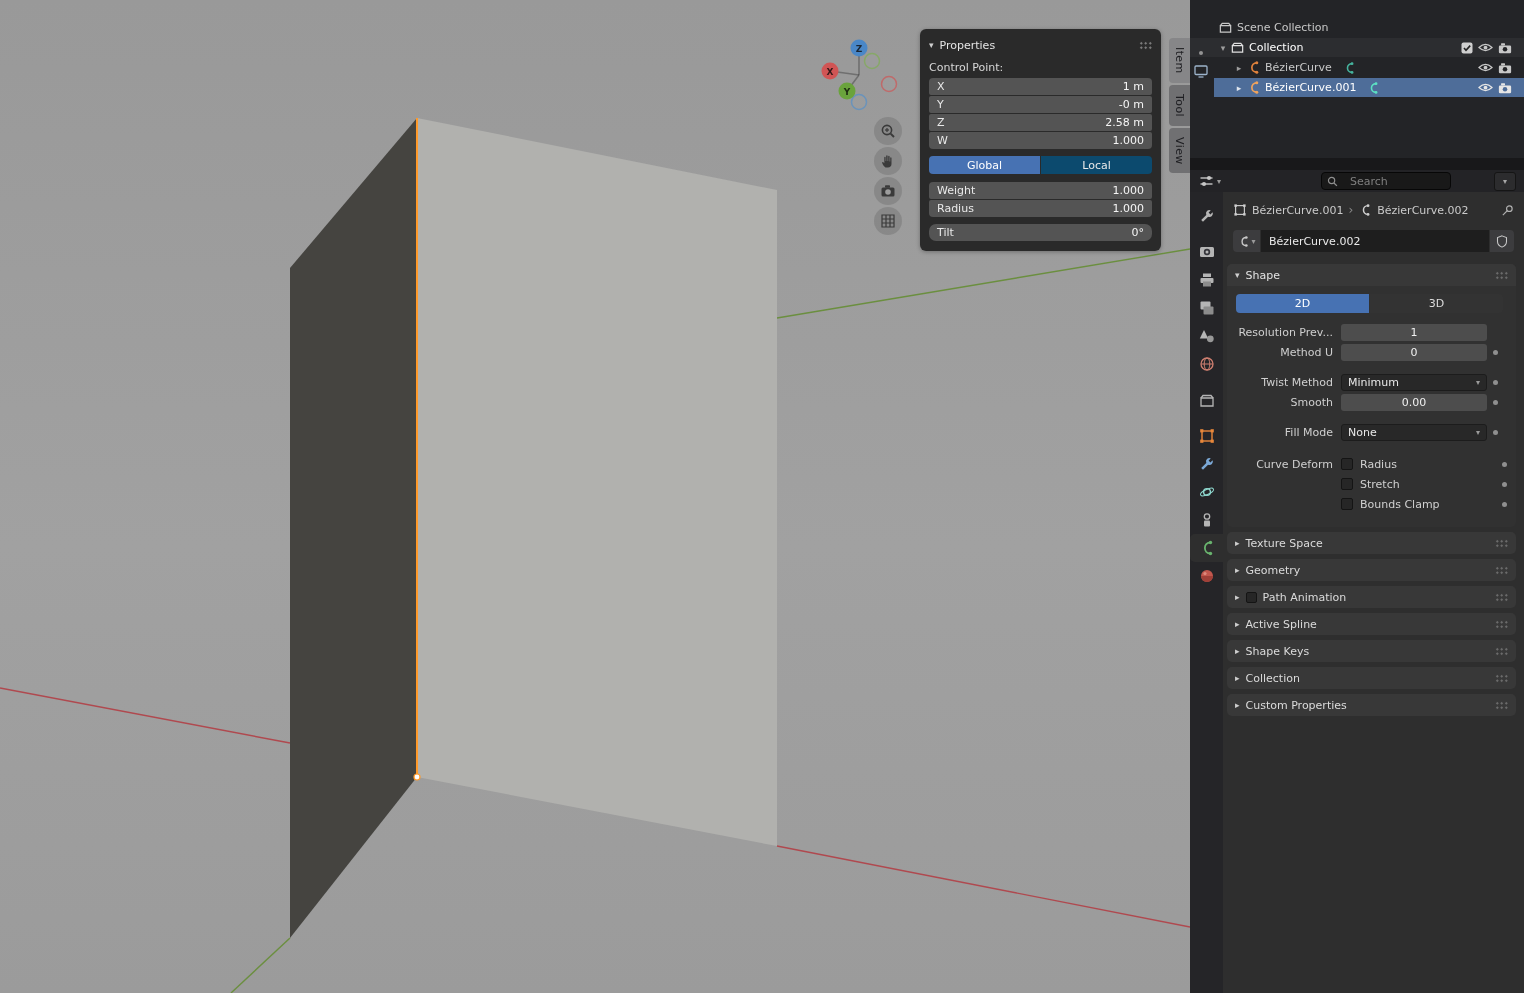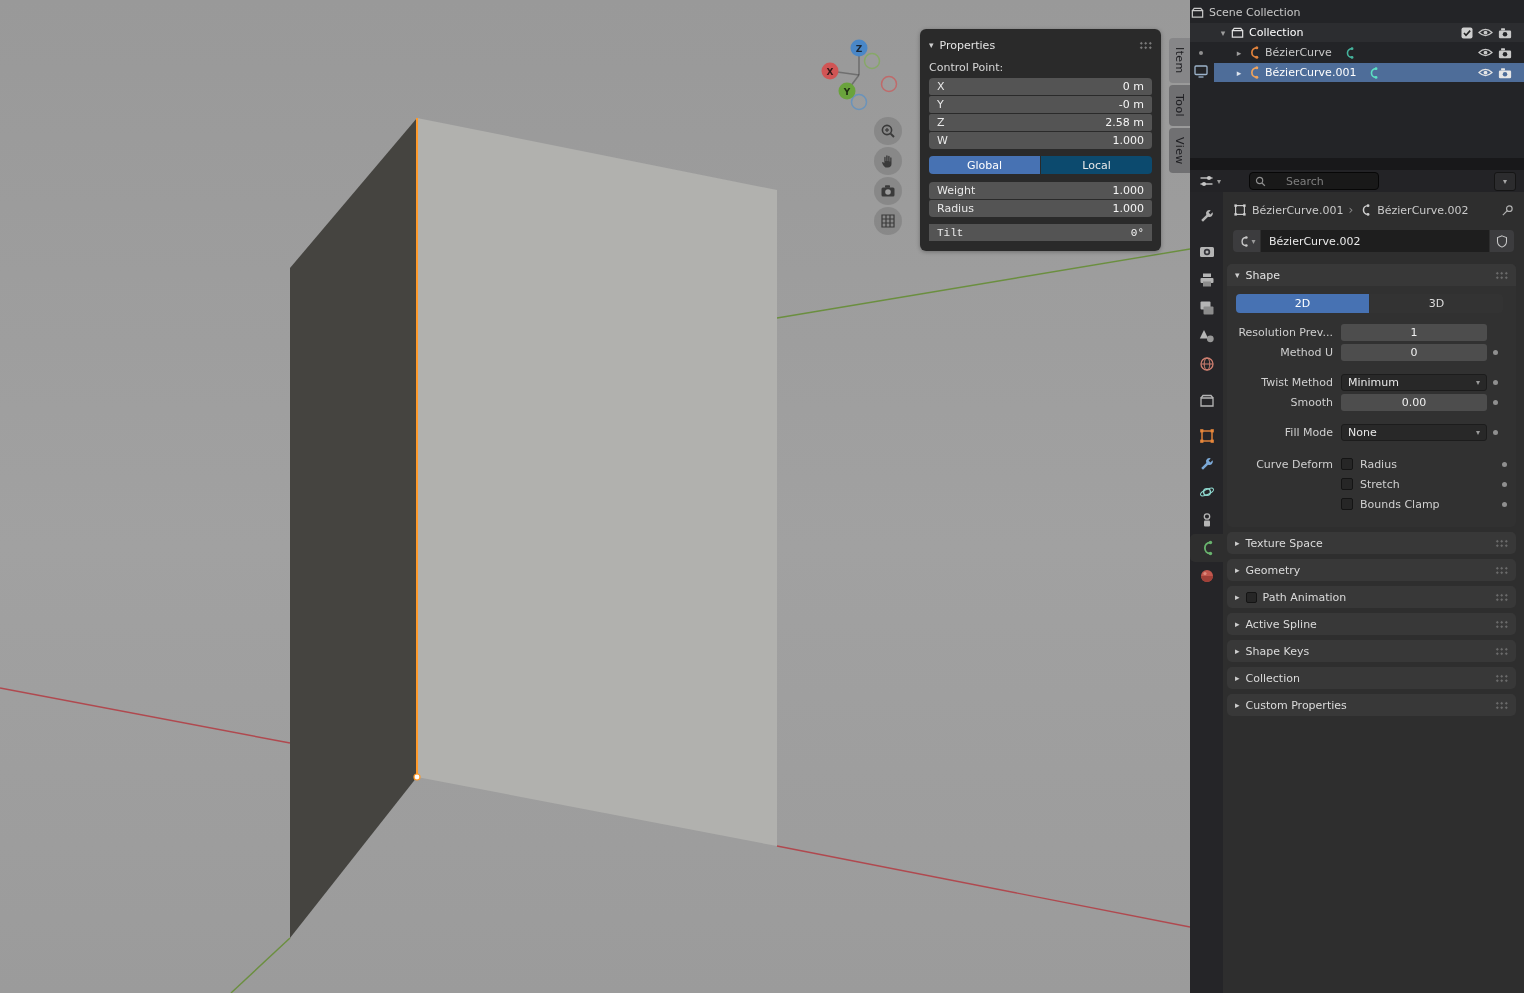--- a/index.html
+++ b/index.html
@@ -15,49 +15,49 @@
   
   #transform-panel{position:absolute;left:920px;top:29px;width:241px;box-sizing:border-box;background:rgba(37,37,37,0.96);border-radius:6px;padding:5px 9px 10px;color:#dcdcdc;box-shadow:0 1px 4px rgba(0,0,0,.3);}
   .tp-header{display:flex;align-items:center;height:22px;gap:6px;color:#e4e4e4;}
   .caret{color:#cfcfcf;font-size:9px;line-height:1;}
   .drag-dots{margin-left:auto;width:13px;height:9px;background-image:radial-gradient(circle,#828282 1px,transparent 1.2px);background-size:4.5px 4.5px;}
   .tp-section{margin:5px 0 4px;color:#d8d8d8;}
   .tgroup{display:flex;flex-direction:column;gap:1px;margin-bottom:7px;}
   .tfield{display:flex;justify-content:space-between;align-items:center;height:17px;background:#545454;padding:0 8px;border-radius:2px;}
   .tgroup .tfield:first-child{border-radius:4px 4px 2px 2px;}
   .tgroup .tfield:last-child{border-radius:2px 2px 4px 4px;}
-  .tgroup.single .tfield{border-radius:0;font-family:Liberation Mono, monospace;}
+  .tgroup.single .tfield{border-radius:7px;}
   .tfield .lab{color:#e9e9e9;}
   .tfield .val{color:#f5f5f5;}
   .segmented{display:flex;gap:1px;margin:1px 0 8px;height:18px;text-align:center;}
   .seg{flex:1;display:flex;align-items:center;justify-content:center;background:#0c4a6e;color:#e9e9e9;}
   .seg.sel{background:#4772b3;color:#fff;}
   .seg:first-child{border-radius:4px 0 0 4px;}
   .seg:last-child{border-radius:0 4px 4px 0;}
   
   #right-panel{position:absolute;left:1190px;top:0;width:334px;height:993px;background:#2b2b2b;}
   #outliner{position:absolute;top:0;left:0;right:0;height:158px;background:#232427;padding-top:3px;box-sizing:border-box;}
   .orow{position:relative;display:flex;align-items:center;height:19px;margin-bottom:1px;color:#c8c8c8;}
   .orow .exp{width:14px;text-align:center;color:#9d9d9d;font-size:9px;flex:none;}
   .oicon{margin:0 4px 0 0;display:flex;flex:none;}
   .o-label{white-space:nowrap;}
   .o-right{position:absolute;right:12px;top:0;height:19px;display:flex;align-items:center;gap:5px;}
-  .orow.indent1{}
+  .orow.indent1{padding-left:28px;margin-top:15px;}
   .orow.indent2{padding-left:26px;}
   .orow.curve{margin-left:24px;padding-left:18px;}
   .orow.active-col{background:rgba(255,255,255,0.045);color:#fff;}
   .orow.sel-row{background:#4e6d99;color:#fff;}
   .gutter-dot{position:absolute;left:9px;top:51px;width:4px;height:4px;border-radius:50%;background:#8f8f8f;}
   .gutter-mon{position:absolute;left:3px;top:64px;}
   #out-divider{position:absolute;top:158px;left:0;right:0;height:12px;background:#18181a;}
   
   #props-header{position:absolute;top:170px;left:0;right:0;height:22px;background:#232326;display:flex;align-items:center;padding:0 8px;box-sizing:border-box;}
   .ed-switch{display:flex;align-items:center;gap:2px;}
   .tiny-caret{color:#9a9a9a;font-size:8px;}
-  .searchbox{margin-left:28px;width:118px;height:16px;background:#191919;border:1px solid #070707;border-radius:4px;display:flex;align-items:center;gap:20px;padding:0 5px;flex:none;}
+  .searchbox{margin-left:100px;width:118px;height:16px;background:#191919;border:1px solid #070707;border-radius:4px;display:flex;align-items:center;gap:12px;padding:0 5px;flex:none;}
   .searchbox input{background:transparent;border:none;outline:none;width:82px;color:#bbb;font-family:inherit;font-size:11px;padding:0;}
   .searchbox input::placeholder{color:#7f7f7f;}
   .vbtn{margin-left:auto;width:20px;height:17px;background:#2c2c2e;border:1px solid #151515;border-radius:3px;display:flex;align-items:center;justify-content:center;color:#a8a8a8;font-size:8px;}
   
   #props-tabs{position:absolute;top:192px;left:0;width:33px;bottom:0;background:#252528;padding-top:10px;box-sizing:border-box;display:flex;flex-direction:column;}
   .ptab{height:28px;display:flex;align-items:center;justify-content:center;flex:none;}
   .ptab.gap{margin-top:8px;}
   .ptab.active{background:#2e2e2e;border-radius:5px 0 0 5px;}
   
   #props-content{position:absolute;top:192px;left:33px;right:0;bottom:0;background:#2e2e2e;box-sizing:border-box;padding-top:8px;}
@@ -159,21 +159,21 @@
     <div id="transform-panel">
       <div class="tp-header">
         <span class="caret">▾</span>
         <span>Properties</span>
         <span class="drag-dots"></span>
       </div>
       <div class="tp-section">Control Point:</div>
       <div class="tgroup">
         <div class="tfield">
           <span class="lab">X</span>
-          <span class="val">0 m</span>
+          <span class="val">1 m</span>
         </div>
         <div class="tfield">
           <span class="lab">Y</span>
           <span class="val">-0 m</span>
         </div>
         <div class="tfield">
           <span class="lab">Z</span>
           <span class="val">2.58 m</span>
         </div>
         <div class="tfield">

